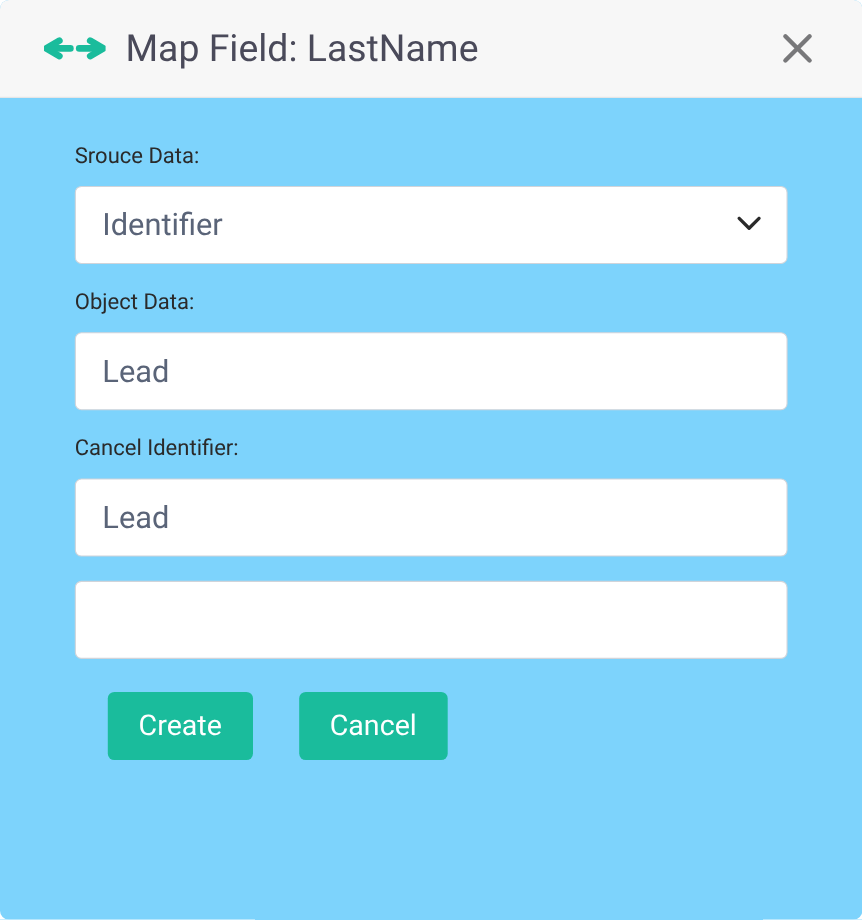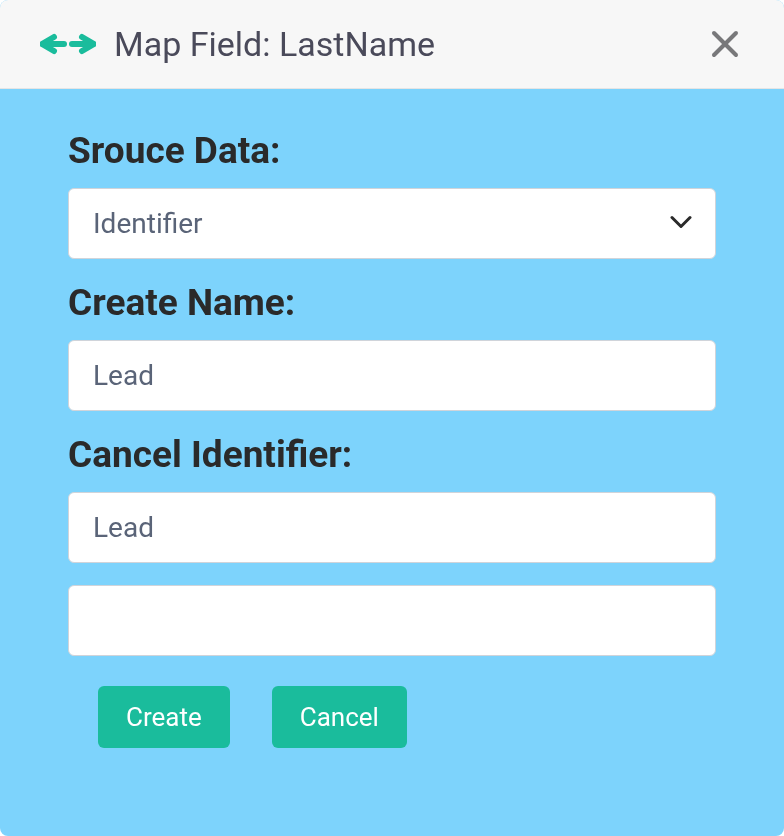--- a/index.html
+++ b/index.html
@@ -50,22 +50,22 @@
       cursor: pointer;
       padding: 4px;
     }
     .close-icon svg {
       display: block;
     }
     .modal-body {
       padding: 40px 68px 32px 68px;
     }
     .form-label {
-      font-size: 37px;
-      font-weight: 700;
+      font-size: 20px;
+      font-weight: 400;
       color: #2a2a2a;
       margin-bottom: 16px;
       display: block;
     }
     .form-group {
       margin-bottom: 22px;
     }
     .select-wrapper {
       position: relative;
     }
@@ -147,21 +147,21 @@
         <div class="form-select">Identifier</div>
         <span class="select-chevron">
           <svg width="22" height="14" viewBox="0 0 22 14">
             <path d="M2 2 L11 11 L20 2" stroke="#2a2a2a" stroke-width="3" fill="none" stroke-linecap="round" stroke-linejoin="round"></path>
           </svg>
         </span>
       </div>
     </div>
 
     <div class="form-group">
-      <label class="form-label">Create Name:</label>
+      <label class="form-label">Object Data:</label>
       <input type="text" class="form-input" value="Lead" style="">
     </div>
 
     <div class="form-group">
       <label class="form-label">Cancel Identifier:</label>
       <input type="text" class="form-input" value="Lead" style="">
     </div>
 
     <div class="form-group">
       <input type="text" class="form-input" value="" style="">

